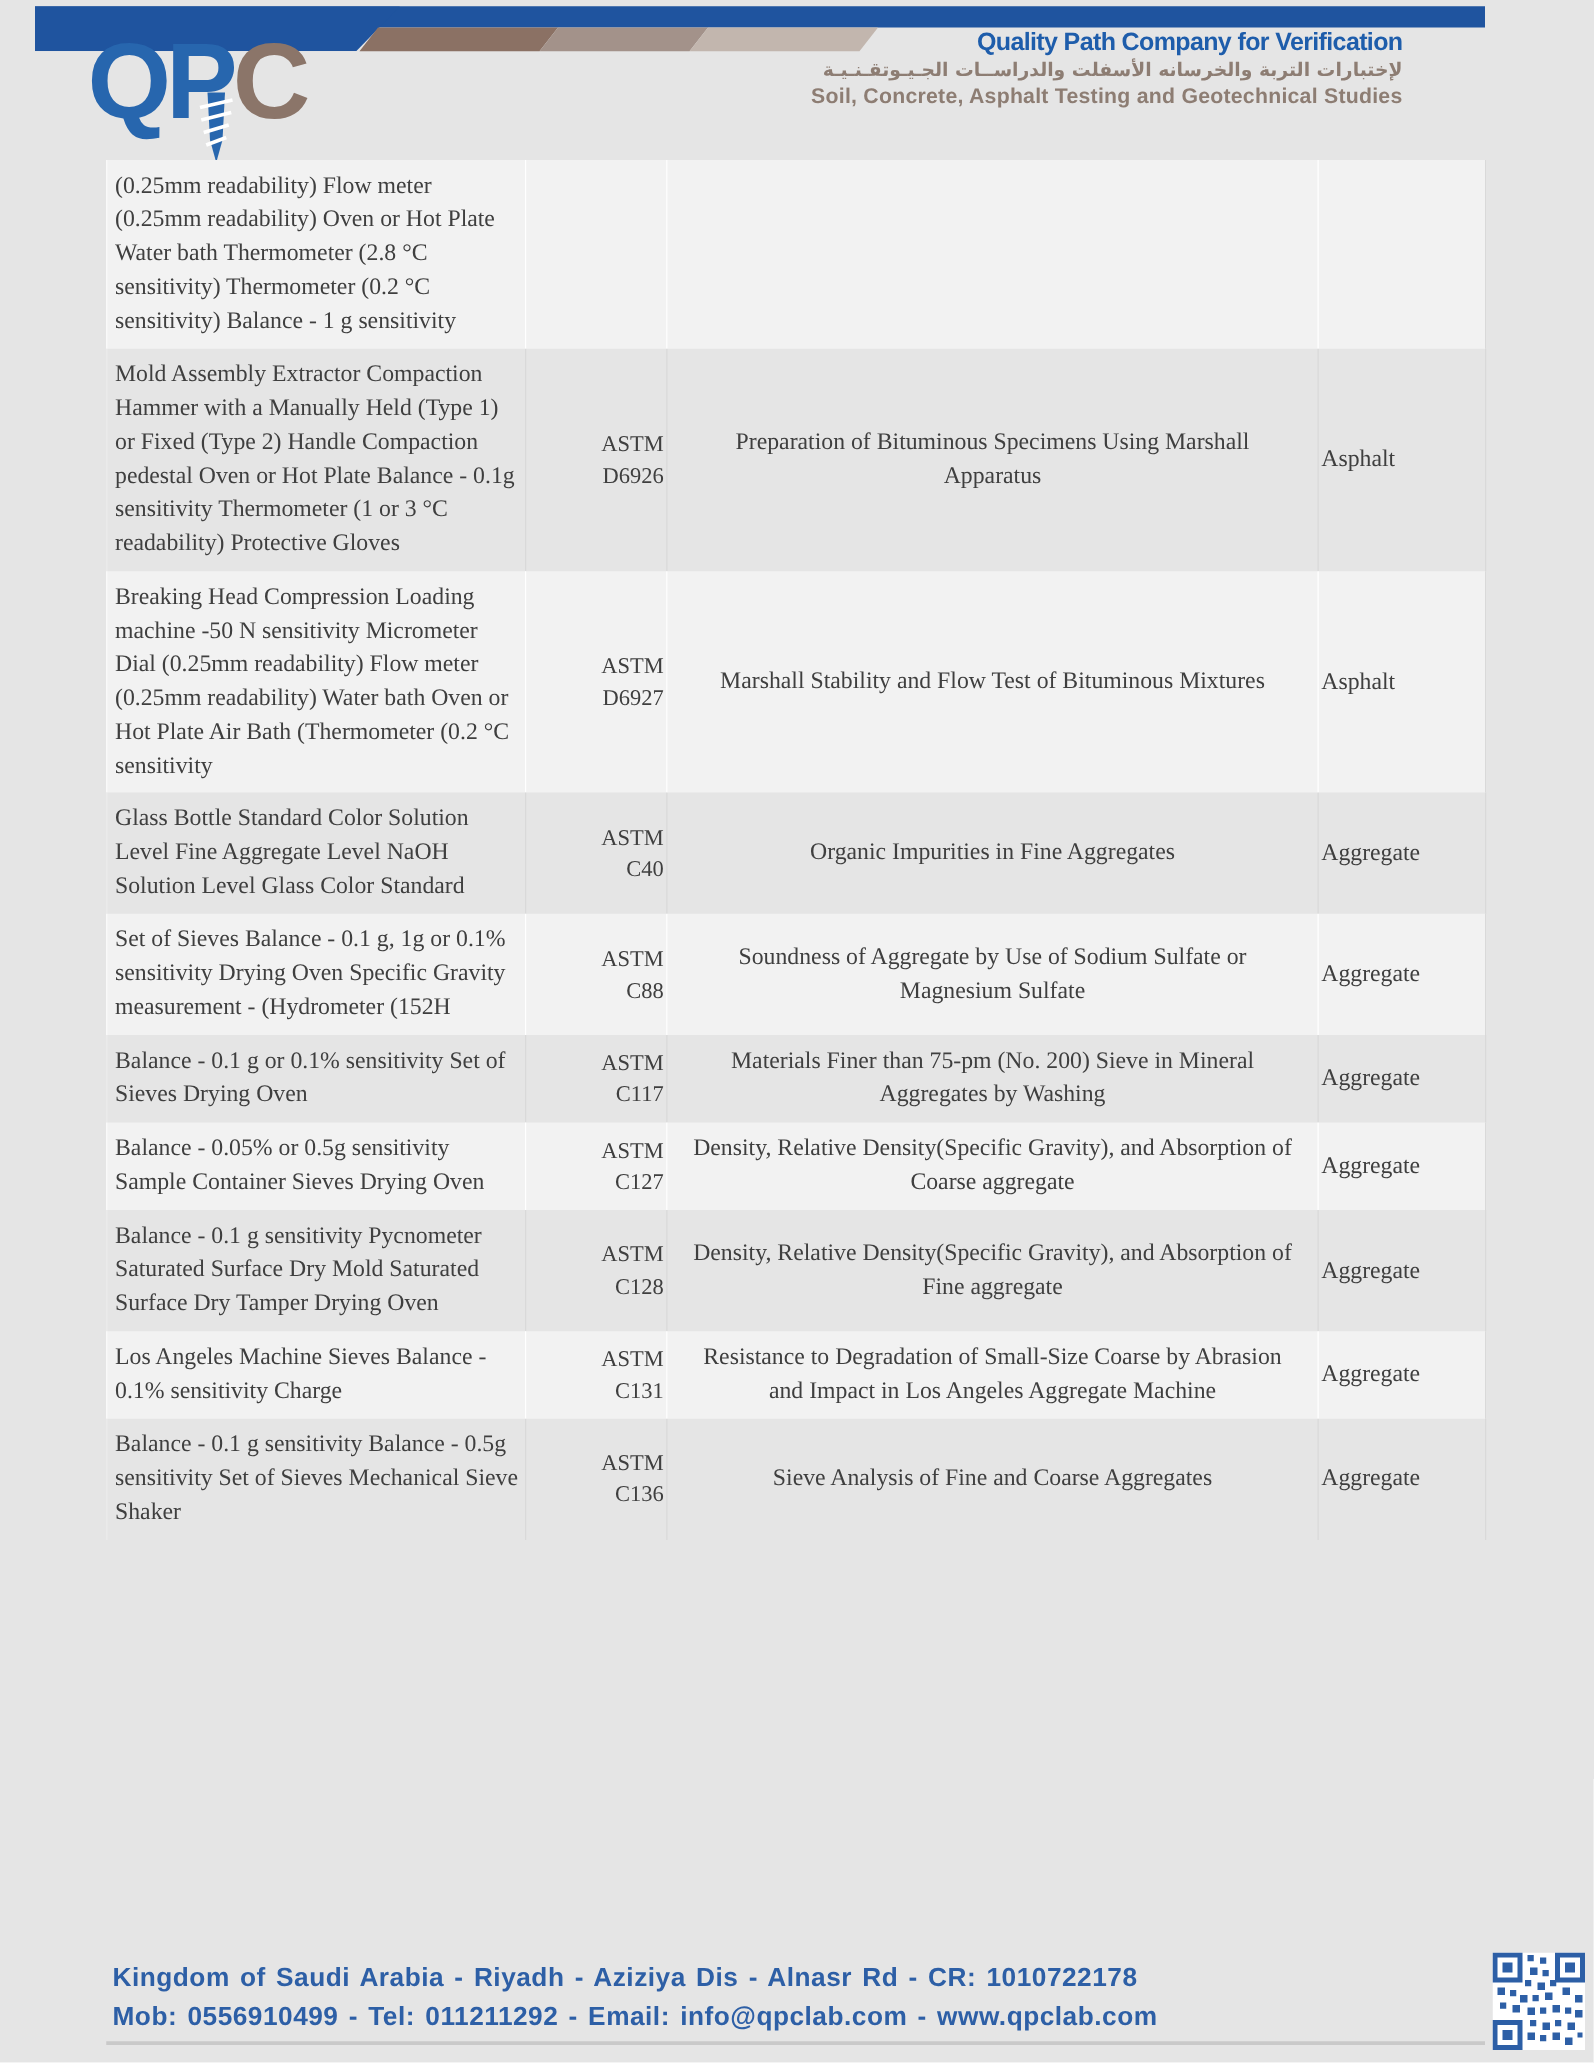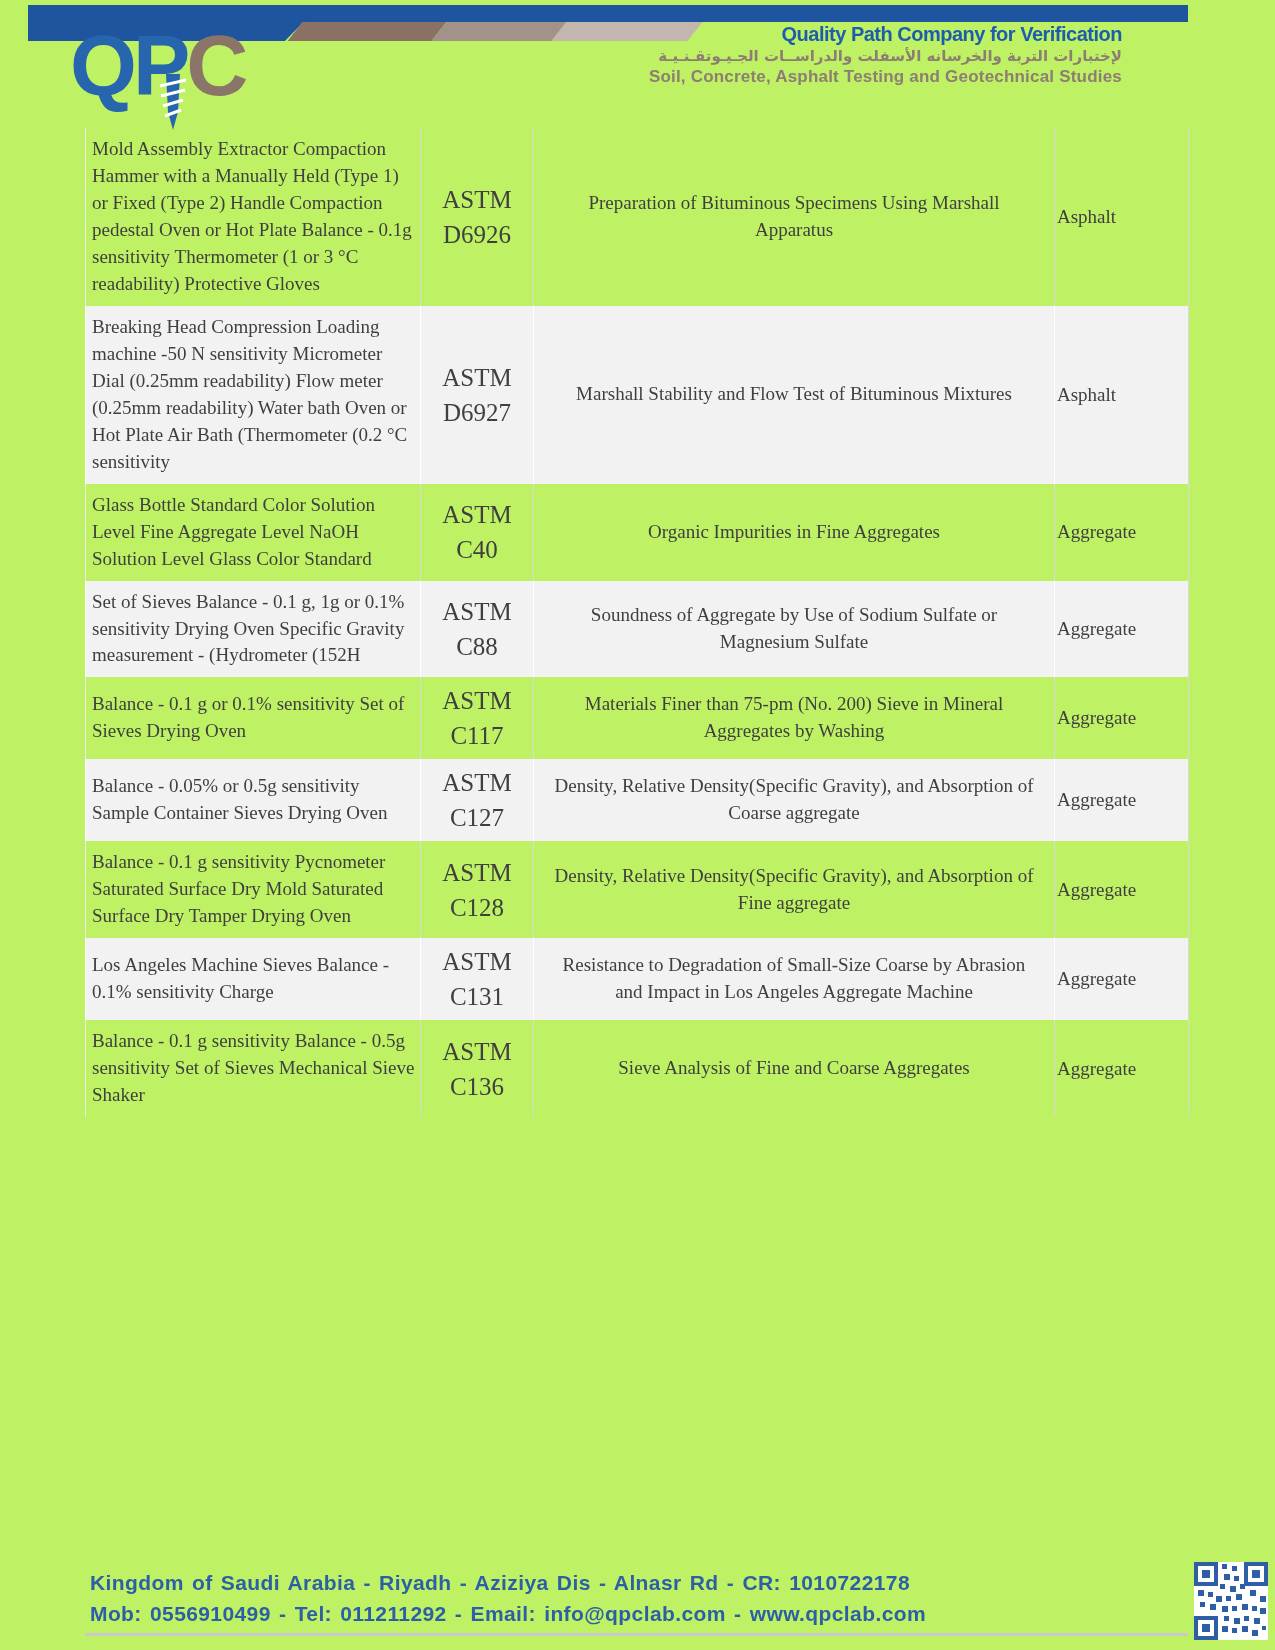--- a/index.html
+++ b/index.html
@@ -1,19 +1,19 @@
 <!DOCTYPE html>
 <html lang="en"><head>
 <meta charset="utf-8">
 <style>
   * { margin:0; padding:0; box-sizing:border-box; }
   html,body { background:#ffffff; }
   .page {
     position:relative; width:1275px; height:1650px;
-    background:#bef264; overflow:hidden;
+    background:#e5e5e5; overflow:hidden;
     font-family:"Liberation Sans", sans-serif;
   }
 
   
   .band-thin  { position:absolute; left:28px; top:5px; width:1160px; height:17px; background:#1f549f; }
   .band-thick { position:absolute; left:28px; top:5px; width:292px; height:36px; background:#1f549f;
                 clip-path:polygon(0 0, 100% 0, 88% 100%, 0 100%); }
   .stripes { position:absolute; left:295px; top:22px; width:400px; height:19px; display:flex;
              transform:skewX(-38deg); }
   .stripes .s1 { width:36%; background:#8b7164; }
@@ -43,21 +43,21 @@
     border-collapse:collapse; table-layout:fixed;
     font-family:"Liberation Serif", "DejaVu Serif", serif;
     color:#3f3f3f;
   }
   table.main td { vertical-align:middle; border-left:1px solid #d9d9d9; }
   table.main td:first-child { border-left:1px solid #ececec; }
   table.main td:last-child  { border-right:1px solid #d9d9d9; }
   tr.shaded td { background:#f2f2f2; border-left-color:#ffffff; }
   tr.shaded td:first-child { border-left-color:#ffffff; }
   .c-equip { width:335px; font-size:19px; line-height:1.42; padding:8px 5px 8px 6px; text-align:left; }
-  .c-astm  { width:113px; font-size:25px; line-height:1.4; text-align:center; padding:6px 2px; }
+  .c-astm  { width:113px; font-size:18px; line-height:1.4; text-align:right; padding:6px 2px; }
   .c-desc  { width:521px; font-size:19px; line-height:1.42; padding:8px 14px; text-align:center; }
   .c-cat   { width:134px; font-size:19px; padding:6px 2px; }
 
   
   .footer-text { position:absolute; left:90px; top:1568px; width:1050px;
                  color:#2d5fa6; font-weight:bold; font-size:21px; line-height:1.47;
                  letter-spacing:0.4px; word-spacing:2px; }
   .footer-rule { position:absolute; left:85px; top:1633px; width:1103px; height:3px; background:#c9c9c9; }
   .qr { position:absolute; left:1194px; top:1562px; width:74px; height:78px; }
 </style>
@@ -84,20 +84,26 @@
   </svg>
 
   <div class="htext">
     <div class="en-title">Quality Path Company for Verification</div>
     <div class="ar-sub">لإختبارات التربة والخرسانه الأسفلت والدراســات الجـيـوتقـنـيـة</div>
     <div class="en-sub">Soil, Concrete, Asphalt Testing and Geotechnical Studies</div>
   </div>
 
   <table class="main">
     <tbody>
+        <tr class="shaded">
+          <td class="c-equip">(0.25mm readability) Flow meter (0.25mm readability) Oven or Hot Plate Water bath Thermometer (2.8 °C sensitivity) Thermometer (0.2 °C sensitivity) Balance - 1 g sensitivity</td>
+          <td class="c-astm"></td>
+          <td class="c-desc"></td>
+          <td class="c-cat"></td>
+        </tr>
         <tr>
           <td class="c-equip">Mold Assembly Extractor Compaction Hammer with a Manually Held (Type 1) or Fixed (Type 2) Handle Compaction pedestal Oven or Hot Plate Balance - 0.1g sensitivity Thermometer (1 or 3 °C readability) Protective Gloves</td>
           <td class="c-astm">
             <div>ASTM</div>
             <div>D6926</div>
           </td>
           <td class="c-desc">Preparation of Bituminous Specimens Using Marshall Apparatus</td>
           <td class="c-cat">Asphalt</td>
         </tr>
         <tr class="shaded">

